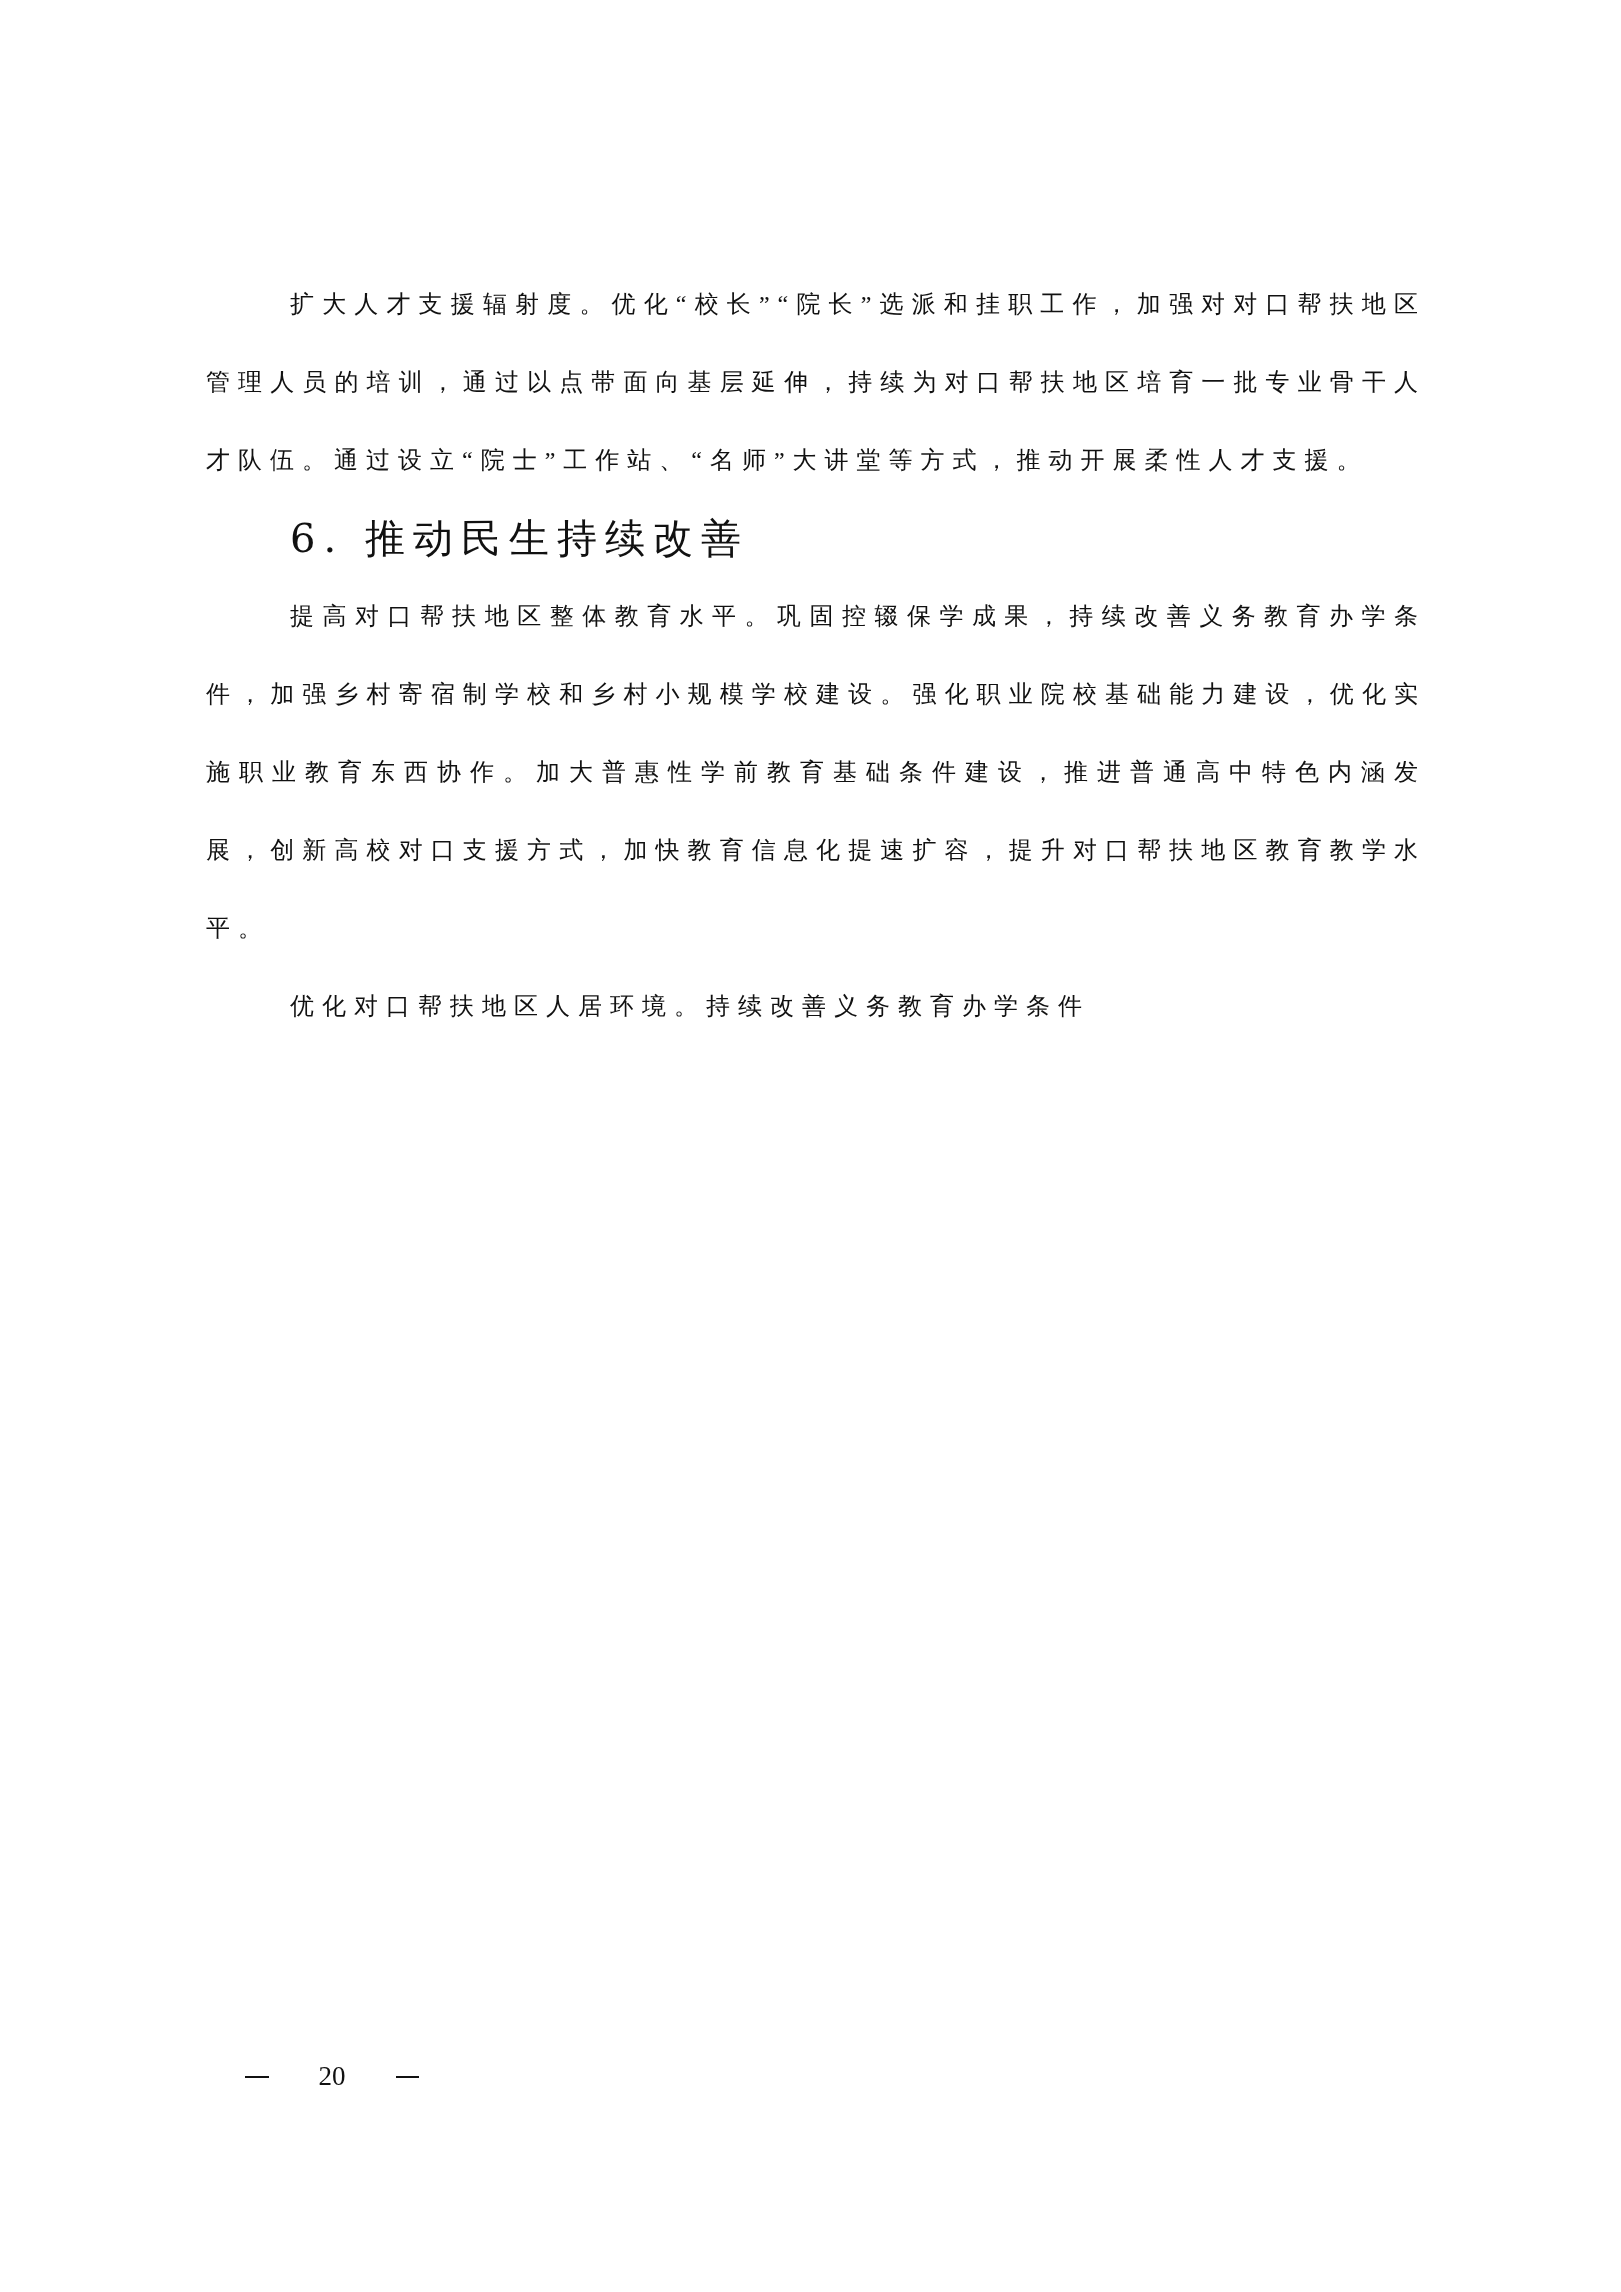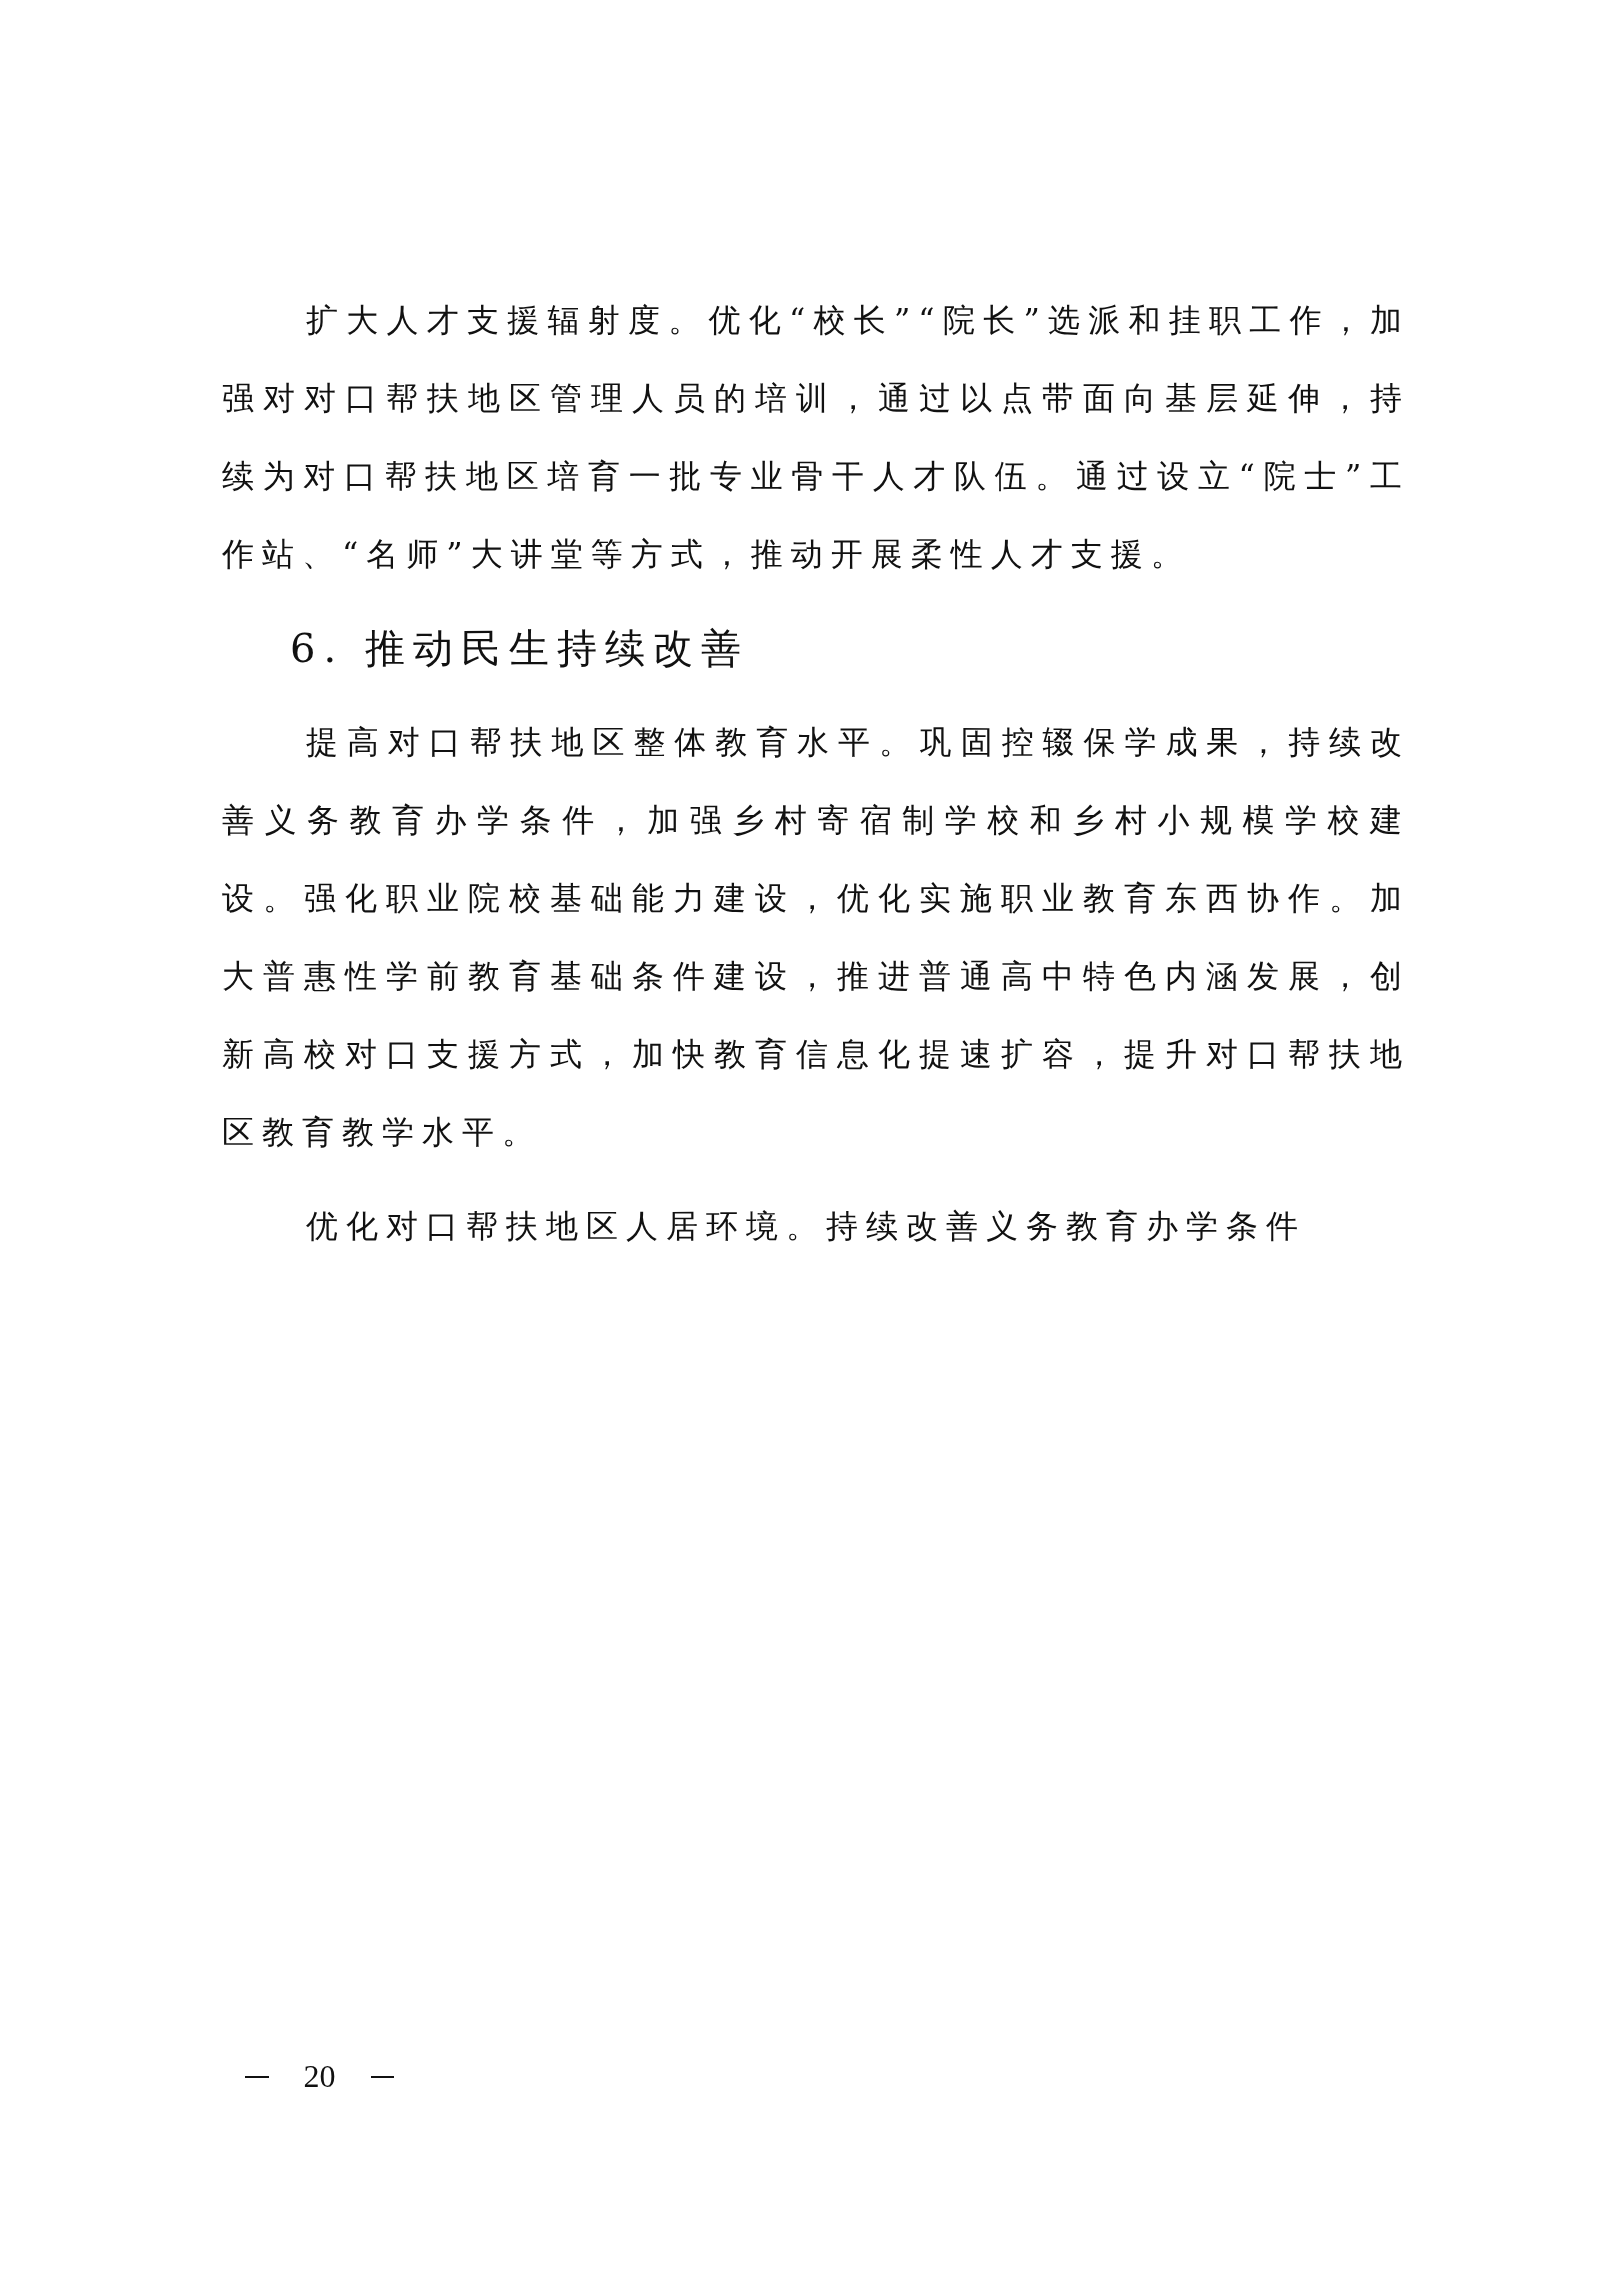--- a/index.html
+++ b/index.html
@@ -15,45 +15,46 @@
       color: #111111;
       font-family: "DejaVu Serif", "Liberation Serif", serif;
     }
     .page-body {
       position: absolute;
       left: 206px;
       top: 265px;
       width: 1220px;
     }
     .para {
-      margin: 16px;
-      font-size: 32px;
+      margin: 0;
+      font-size: 24px;
       line-height: 78px;
       letter-spacing: 8px;
       text-align: justify;
       text-indent: 84px;
       word-break: break-all;
+      font-family: Liberation Serif, serif;
     }
     .heading {
       margin: 0;
       font-size: 40px;
       line-height: 78px;
       letter-spacing: 8px;
       text-indent: 84px;
     }
     .page-number {
       position: absolute;
       left: 245px;
       top: 2047px;
       font-family: "Liberation Serif", "DejaVu Serif", serif;
-      font-size: 32px;
+      font-size: 27px;
       line-height: 59px;
       display: flex;
       align-items: center;
-      gap: 35px;
+      gap: 50px;
     }
     .dash {
       display: inline-block;
       width: 23.5px;
       height: 2px;
       background: #111111;
     }
   </style>
 </head>
 <body>

